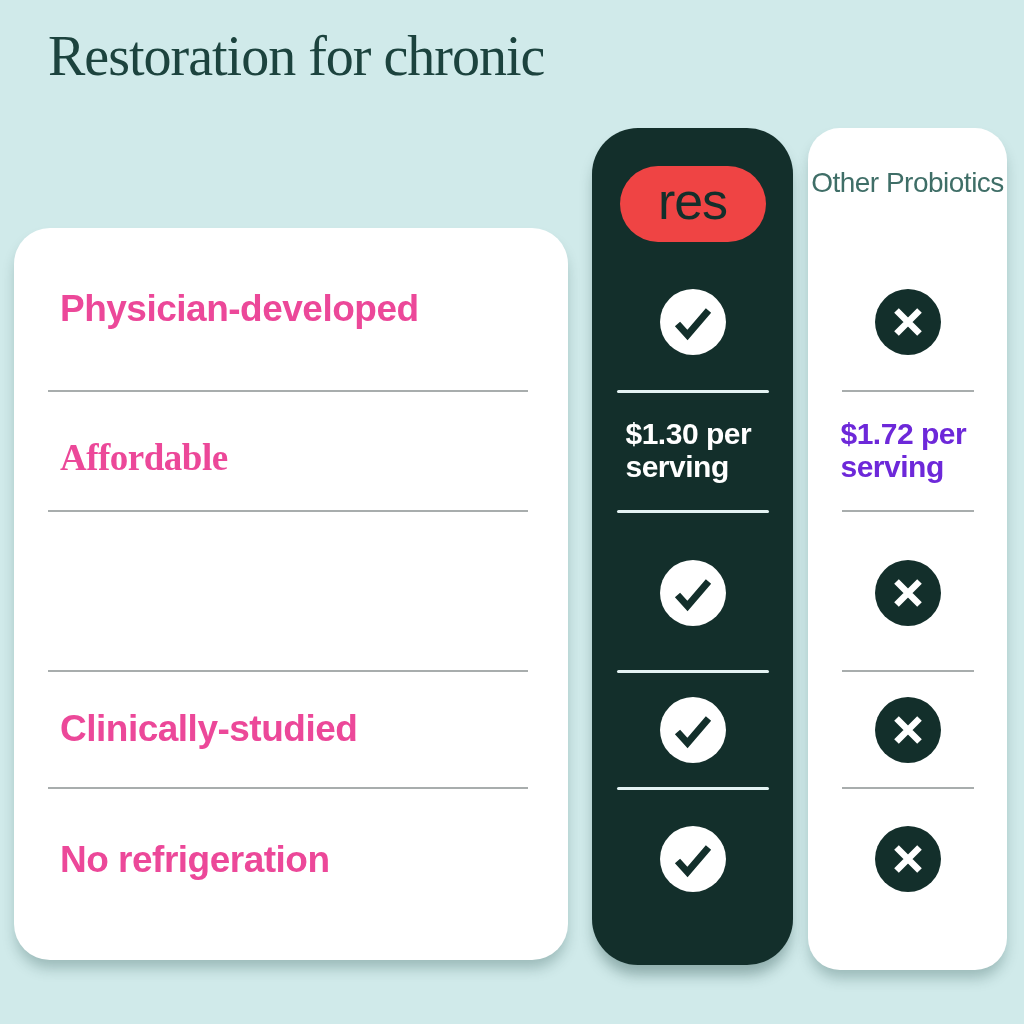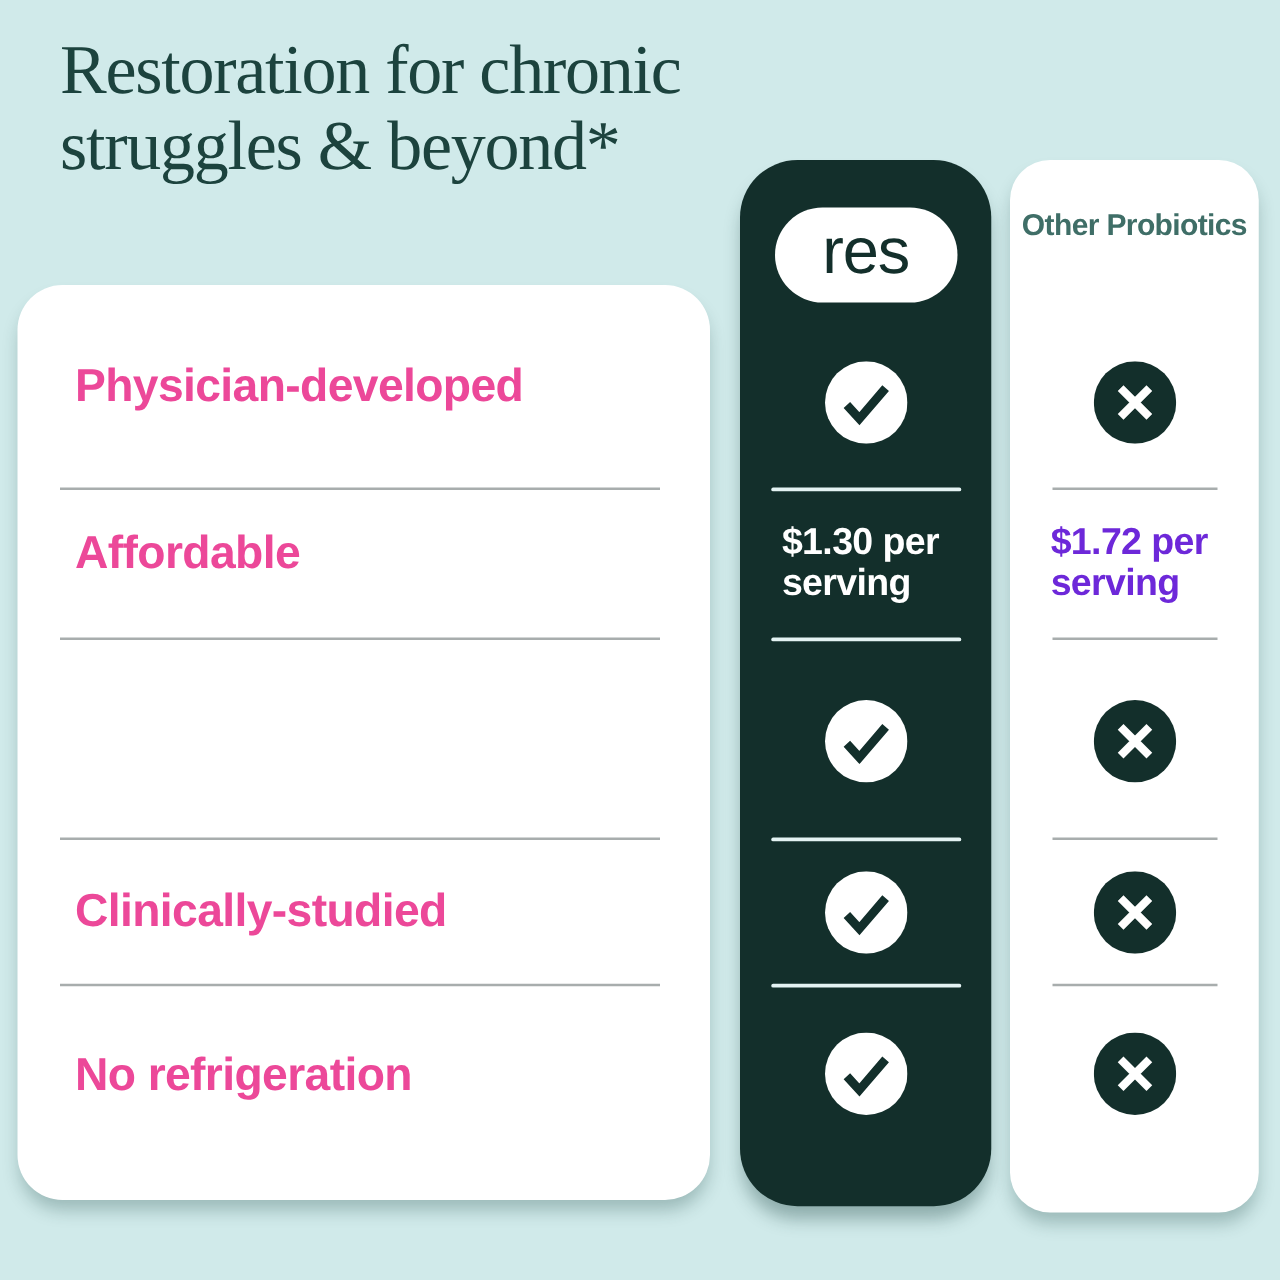--- a/index.html
+++ b/index.html
@@ -25,21 +25,21 @@
   .features-card{
     position:absolute;left:14px;top:228px;width:554px;height:732px;
     background:#ffffff;border-radius:36px;
     box-shadow:0 10px 14px -2px rgba(19,60,56,0.28);
   }
   .feature-row{
     position:absolute;left:46px;right:40px;
     display:flex;align-items:center;
   }
   .feature-row.r1{top:0;height:162px;}
-  .feature-row.r2{top:150px;height:128px;}
+  .feature-row.r2{top:166px;height:128px;font-family:Liberation Serif, serif;}
   .feature-row.r3{top:282px;height:160px;}
   .feature-row.r4{top:442px;height:117px;}
   .feature-row.r5{top:559px;height:145px;}
   .feature-label{
     font-weight:700;font-size:37px;line-height:1.18;
     letter-spacing:-0.5px;
     color:#ec4899;max-width:430px;
   }
   .hr-card{
     position:absolute;left:34px;right:40px;height:2px;
@@ -57,31 +57,31 @@
     background:#132f2b;border-radius:46px;
     box-shadow:0 12px 14px -2px rgba(19,60,56,0.35);
   }
   .other-col{
     left:808px;width:199px;height:842px;
     background:#ffffff;border-radius:32px;
     box-shadow:0 10px 14px -2px rgba(19,60,56,0.28);
   }
   .logo-pill{
     position:absolute;top:38px;left:50%;transform:translateX(-50%);
-    width:146px;height:76px;background:#ffffff;border-radius:40px;
+    width:146px;height:76px;background:#ef4444;border-radius:40px;
     display:flex;align-items:center;justify-content:center;
   }
   .logo-text{
     font-size:52px;font-weight:500;color:#132f2b;
     letter-spacing:-1px;line-height:1;padding-bottom:6px;
   }
   .other-header{
     position:absolute;top:40px;left:0;right:0;
     text-align:center;
-    font-weight:700;font-size:24px;line-height:1.05;
+    font-weight:400;font-size:28px;line-height:1.05;
     color:#3f6e67;letter-spacing:-0.5px;
   }
   .icon-row{
     position:absolute;left:0;right:0;
     display:flex;justify-content:center;
   }
   .icon-row.i1{top:161px;}
   .icon-row.i2{top:432px;}
   .icon-row.i3{top:569px;}
   .icon-row.i4{top:698px;}
@@ -102,21 +102,21 @@
   .hr-col.d1{top:262px;}
   .hr-col.d2{top:382px;}
   .hr-col.d3{top:542px;}
   .hr-col.d4{top:659px;}
 </style>
 </head>
 <body>
 
 <div class="stage">
 
-  <h1 class="title"><span>Restoration for chronic</span><br><span>struggles &amp; beyond*</span></h1>
+  <h1 class="title"><span>Restoration for chronic</span><br></h1>
 
   <div class="features-card">
     <div class="feature-row r1">
       <span class="feature-label">Physician-developed</span>
     </div>
     <div class="hr-card d1"></div>
     <div class="feature-row r2">
       <span class="feature-label">Affordable</span>
     </div>
     <div class="hr-card d2"></div>

